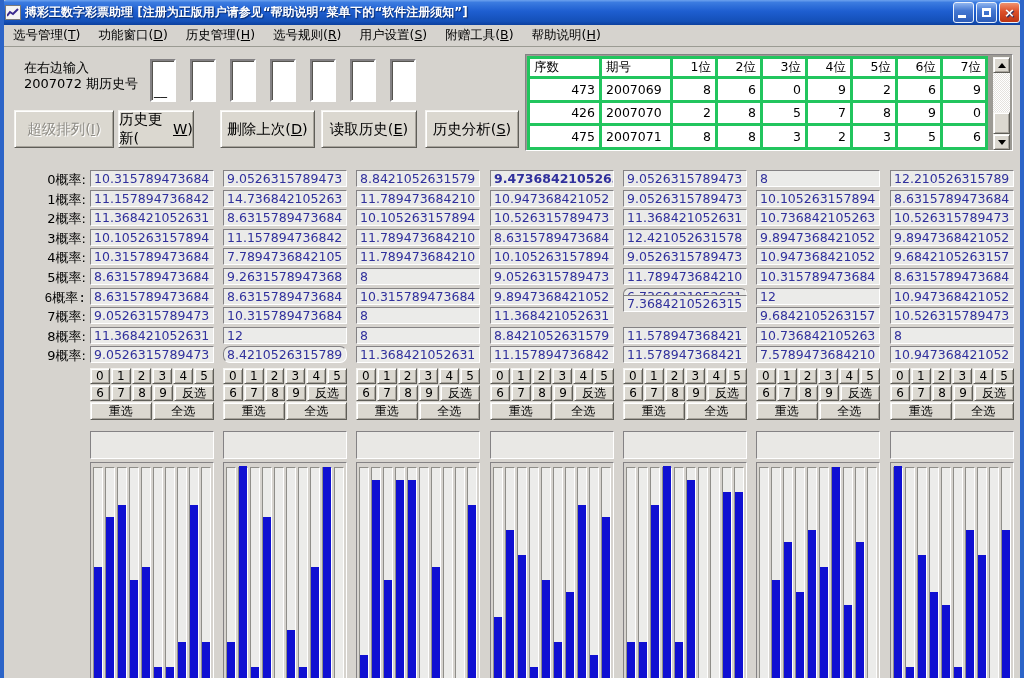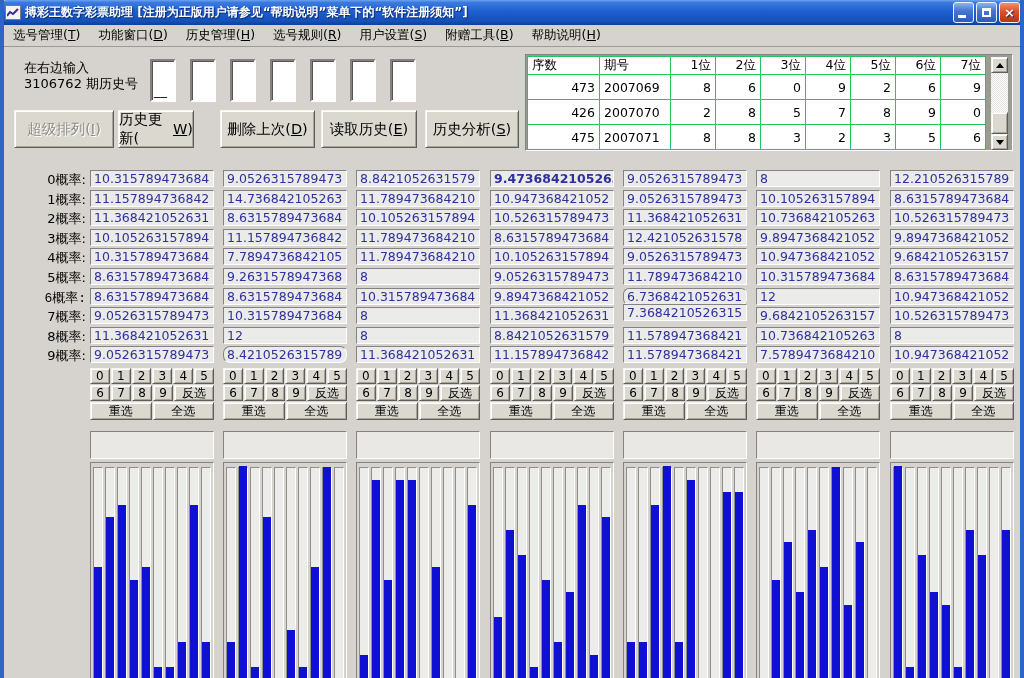--- a/index.html
+++ b/index.html
@@ -46,21 +46,21 @@
                display:flex; align-items:flex-end; padding:0 0 2px 2px; }
   .action-btn{ position:absolute; top:110px; height:38px; font-size:14.5px; color:#000;
                display:flex; align-items:center; justify-content:center; cursor:default;
                font-family:"DejaVu Sans", sans-serif; }
   .action-btn.disabled{ color:#8e8c86; text-shadow:1px 1px 0 #fff; }
   
   #table-wrap{ position:absolute; left:521px; top:54px; width:488px; height:97px;
                background:#9c9a94; padding:1px; display:flex; }
   #hist-table{ border-collapse:collapse; background:#fff; height:94px; align-self:flex-start; }
   #hist-table th, #hist-table td{
-    border:1px solid #22c55e; font-weight:normal; font-size:12.5px; color:#000;
+    border:3px solid #22c55e; font-weight:normal; font-size:12.5px; color:#000;
     padding:0 4px; height:19px; white-space:nowrap;
   }
   #hist-table th{ height:17px; }
   .col-seq{ width:72px; text-align:left; }
   td.col-seq{ text-align:right; }
   .col-period{ width:71px; text-align:left; }
   .col-digit{ width:45px; text-align:right; }
   #tbl-scroll{ width:17px; height:93px; margin-left:5px; margin-top:1px; background:#f0efec; display:flex; flex-direction:column; }
   .scr-btn{ width:17px; height:16px; display:flex; align-items:center; justify-content:center; flex:none; }
   .tri-up{ width:0; height:0; border-left:4px solid transparent; border-right:4px solid transparent; border-bottom:5px solid #000; }
@@ -110,21 +110,21 @@
     <span class="menu-item">选号管理(<u>T</u>)</span>
     <span class="menu-item">功能窗口(<u>D</u>)</span>
     <span class="menu-item">历史管理(<u>H</u>)</span>
     <span class="menu-item">选号规则(<u>R</u>)</span>
     <span class="menu-item">用户设置(<u>S</u>)</span>
     <span class="menu-item">附赠工具(<u>B</u>)</span>
     <span class="menu-item">帮助说明(<u>H</u>)</span>
   </div>
 
 <div id="hint"><span>在右边输入</span>
-<span>3106762 期历史号</span></div>
+<span>2007072 期历史号</span></div>
 
 <div id="table-wrap" class="sunken">
   <table id="hist-table">
     <thead>
         <tr id="tbl-head-row">
           <th class="col-seq">序数</th>
           <th class="col-period">期号</th>
           <th class="col-digit">1位</th>
           <th class="col-digit">2位</th>
           <th class="col-digit">3位</th>
@@ -250,21 +250,21 @@
     <div class="prob-field sunken" style="left: 352px; top: 288px;">10.315789473684</div>
     <div class="prob-field sunken" style="left: 486px; top: 288px;">9.8947368421052</div>
     <div class="prob-field sunken" style="left: 619px; top: 288px; border-radius: 6px;">6.7368421052631</div>
     <div class="prob-field sunken" style="left: 752px; top: 288px;">12</div>
     <div class="prob-field sunken" style="left: 886px; top: 288px;">10.947368421052</div>
     <div class="prob-label" style="top: 308px;">7概率:</div>
     <div class="prob-field sunken" style="left: 86px; top: 307px;">9.0526315789473</div>
     <div class="prob-field sunken" style="left: 219px; top: 307px;">10.315789473684</div>
     <div class="prob-field sunken" style="left: 352px; top: 307px;">8</div>
     <div class="prob-field sunken" style="left: 486px; top: 307px;">11.368421052631</div>
-    <div class="prob-field sunken" style="left: 619px; top: 304px;">7.3684210526315</div>
+    <div class="prob-field sunken" style="left: 619px; top: 295px;">7.3684210526315</div>
     <div class="prob-field sunken" style="left: 752px; top: 307px;">9.6842105263157</div>
     <div class="prob-field sunken" style="left: 886px; top: 307px;">10.526315789473</div>
     <div class="prob-label" style="top: 328px;">8概率:</div>
     <div class="prob-field sunken" style="left: 86px; top: 327px;">11.368421052631</div>
     <div class="prob-field sunken" style="left: 219px; top: 327px;">12</div>
     <div class="prob-field sunken" style="left: 352px; top: 327px;">8</div>
     <div class="prob-field sunken" style="left: 486px; top: 327px;">8.8421052631579</div>
     <div class="prob-field sunken" style="left: 619px; top: 327px;">11.578947368421</div>
     <div class="prob-field sunken" style="left: 752px; top: 327px;">10.736842105263</div>
     <div class="prob-field sunken" style="left: 886px; top: 327px;">8</div>

